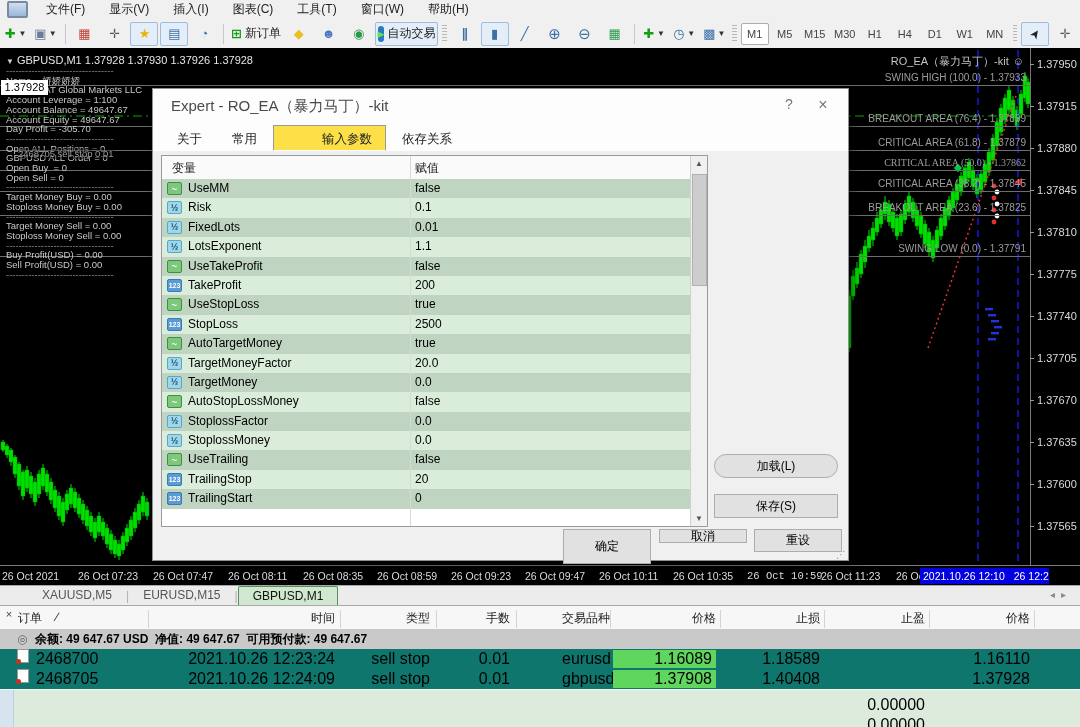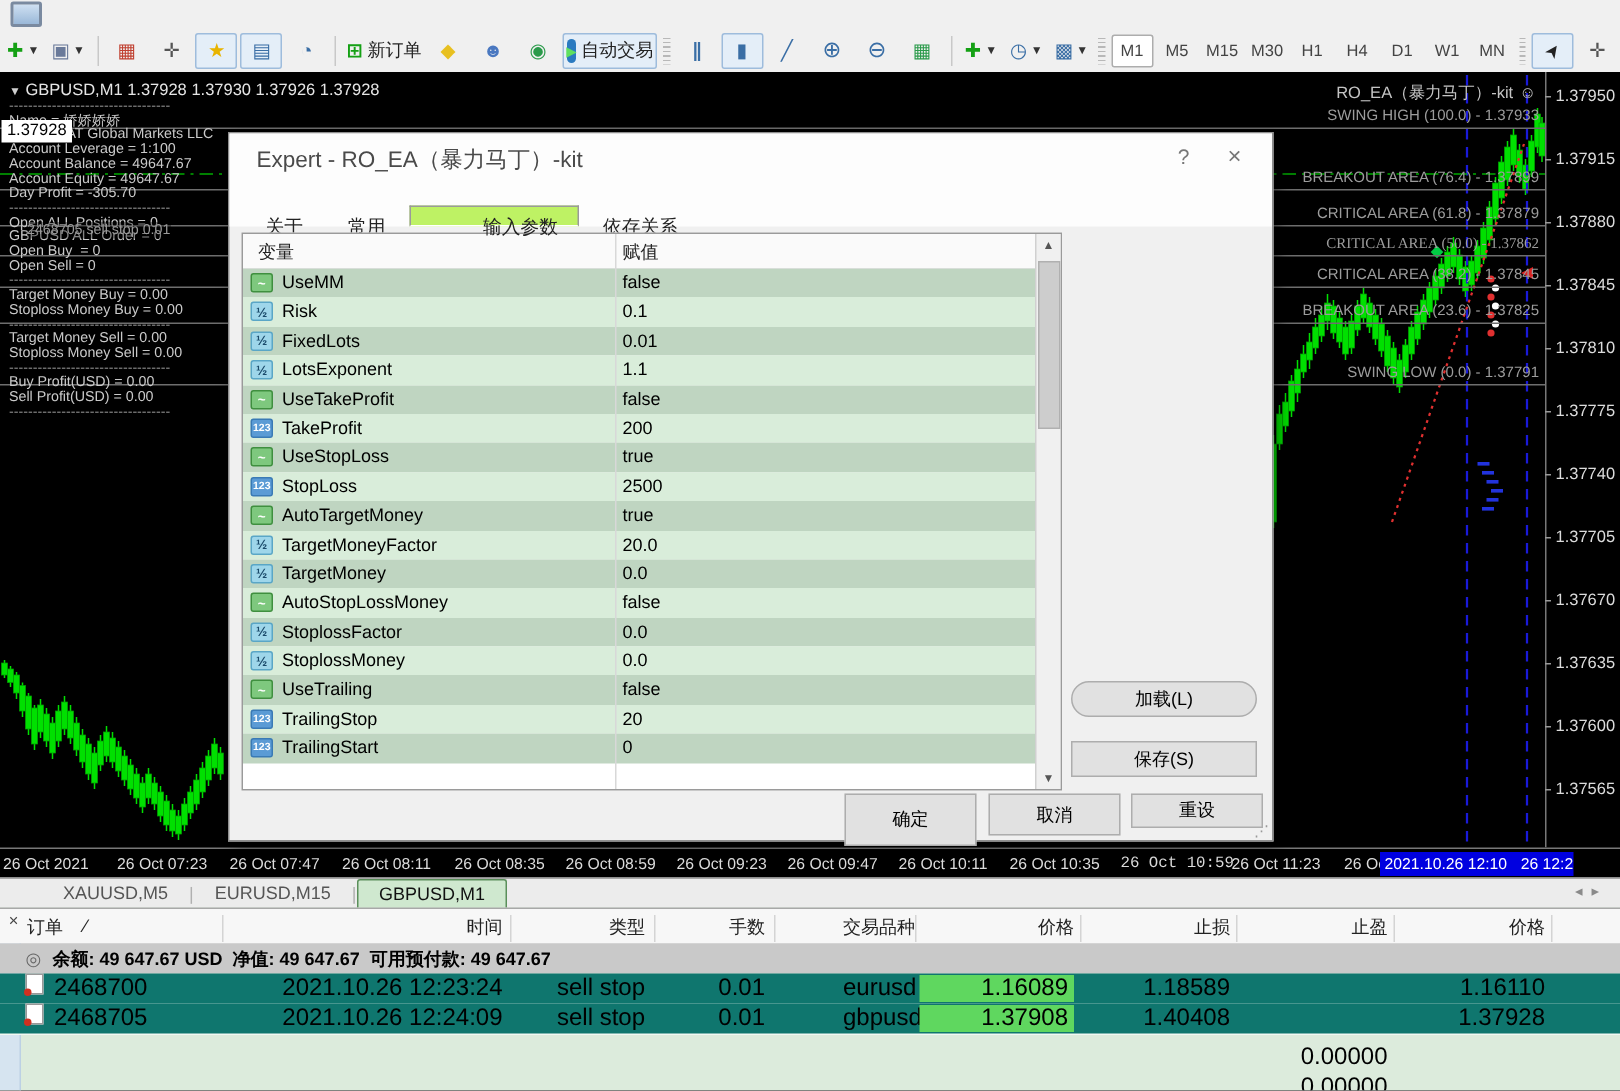--- a/index.html
+++ b/index.html
@@ -77,22 +77,22 @@
   #cross-time span{margin-right:9px;}
   
   #ea-dialog{position:absolute;left:152px;top:88px;width:697px;height:473px;background:#f0f0f0;
     border:1px solid #8f8f8f;box-shadow:3px 3px 10px rgba(0,0,0,.55);box-sizing:border-box;}
   #dlg-top{position:absolute;left:0;top:0;width:100%;height:62px;background:#fdfdfd;}
   #dlg-title{position:absolute;left:18px;top:8px;font-size:15px;color:#4a4a4a;}
   .dlg-sysbtn{position:absolute;top:7px;font-size:14px;color:#777;width:22px;text-align:center;}
   #dlg-help{right:48px;}
   #dlg-close{right:14px;font-size:16px;}
   #dlg-tabs{position:absolute;left:10px;top:36px;height:26px;display:flex;font-size:12.5px;color:#222;}
-  .dtab{padding:5px 13px 4px;margin-right:2px;border:1px solid transparent;margin-top:12px;}
-  .dtab.active{background:#bef264;border-color:#9a9a9a;border-bottom-color:#fff;position:relative;z-index:2;padding-left:48px;}
+  .dtab{padding:5px 13px 4px;margin-right:2px;border:1px solid transparent;}
+  .dtab.active{background:#fde047;border-color:#9a9a9a;border-bottom-color:#fff;position:relative;z-index:2;padding-left:48px;}
   #param-table{position:absolute;left:8px;top:66px;width:547px;height:372px;background:#fff;
     border:1px solid #9a9a9a;box-sizing:border-box;overflow:hidden;}
   #pt-header{position:relative;height:23px;background:#fafafa;border-bottom:1px solid #c8c8c8;
     font-size:12px;color:#222;}
   #pt-header .hv{position:absolute;left:10px;top:4px;}
   #pt-header .hr{position:absolute;left:253px;top:4px;}
   #pt-colsep{position:absolute;left:248px;top:0;width:1px;height:100%;background:#d8d8d8;z-index:1;}
   #param-rows{position:absolute;left:0;top:23px;width:530px;bottom:0;overflow:hidden;}
   .prow{position:relative;height:19.4px;font-size:12px;color:#000;}
   .prow.odd{background:#d9edda;}
@@ -107,21 +107,21 @@
   #pt-scroll{position:absolute;right:0;top:0;width:16px;height:100%;background:#f0f0f0;border-left:1px solid #d0d0d0;}
   #pt-scroll .arr{position:absolute;left:0;width:100%;text-align:center;font-size:8px;color:#555;}
   #pt-scroll .up{top:3px;}
   #pt-scroll .dn{bottom:3px;}
   #pt-thumb{position:absolute;left:1px;top:18px;width:13px;height:110px;background:#cdcdcd;border:1px solid #b0b0b0;}
   .dlg-btn{position:absolute;height:24px;background:#e1e1e1;border:1px solid #adadad;
     font-size:12px;color:#000;display:flex;align-items:center;justify-content:center;box-sizing:border-box;}
   #btn-load{left:561px;top:365px;width:124px;border-radius:12px;}
   #btn-save{left:561px;top:405px;width:124px;}
   #btn-ok{left:410px;top:440px;width:88px;height:35px;}
-  #btn-cancel{left:506px;top:440px;width:88px;height:28px;}
+  #btn-cancel{left:506px;top:440px;width:88px;height:14px;}
   #btn-reset{left:601px;top:440px;width:88px;height:23px;}
   #dlg-grip{position:absolute;right:2px;bottom:0;font-size:10px;color:#999;}
   
   #window-tabs{position:absolute;left:0;top:585px;width:1080px;height:20px;background:#ececec;
     border-top:1px solid #a8a8a8;display:flex;align-items:center;font-size:12px;color:#555;}
   .wtab{padding:2px 14px;height:16px;line-height:15px;}
   .wtab.active{background:#cfe8cf;border:1px solid #5a8f5a;border-bottom:none;color:#111;border-radius:2px 2px 0 0;}
   .wtab-sep{color:#b0b0b0;}
   #tab-nav{position:absolute;right:8px;top:3px;font-size:10px;color:#8a8a8a;letter-spacing:6px;}
   
@@ -153,20 +153,21 @@
   
   #watermark{position:absolute;left:448px;top:640px;z-index:6;color:#1565d8;}
 </style>
 </head>
 <body>
 
 <div id="screen">
 
   <div id="menubar">
     <span class="mt-logo"></span>
+    <span id="menu-items"><span class="menu-item">文件(F)</span><span class="menu-item">显示(V)</span><span class="menu-item">插入(I)</span><span class="menu-item">图表(C)</span><span class="menu-item">工具(T)</span><span class="menu-item">窗口(W)</span><span class="menu-item">帮助(H)</span></span>
   </div>
 
   <div id="toolbar">
     <span class="tbtn">
         <span class="ticon i-newchart"></span>
         <span class="caret">▼</span>
       </span>
     <span class="tbtn">
         <span class="ticon i-profiles"></span>
         <span class="caret">▼</span>

